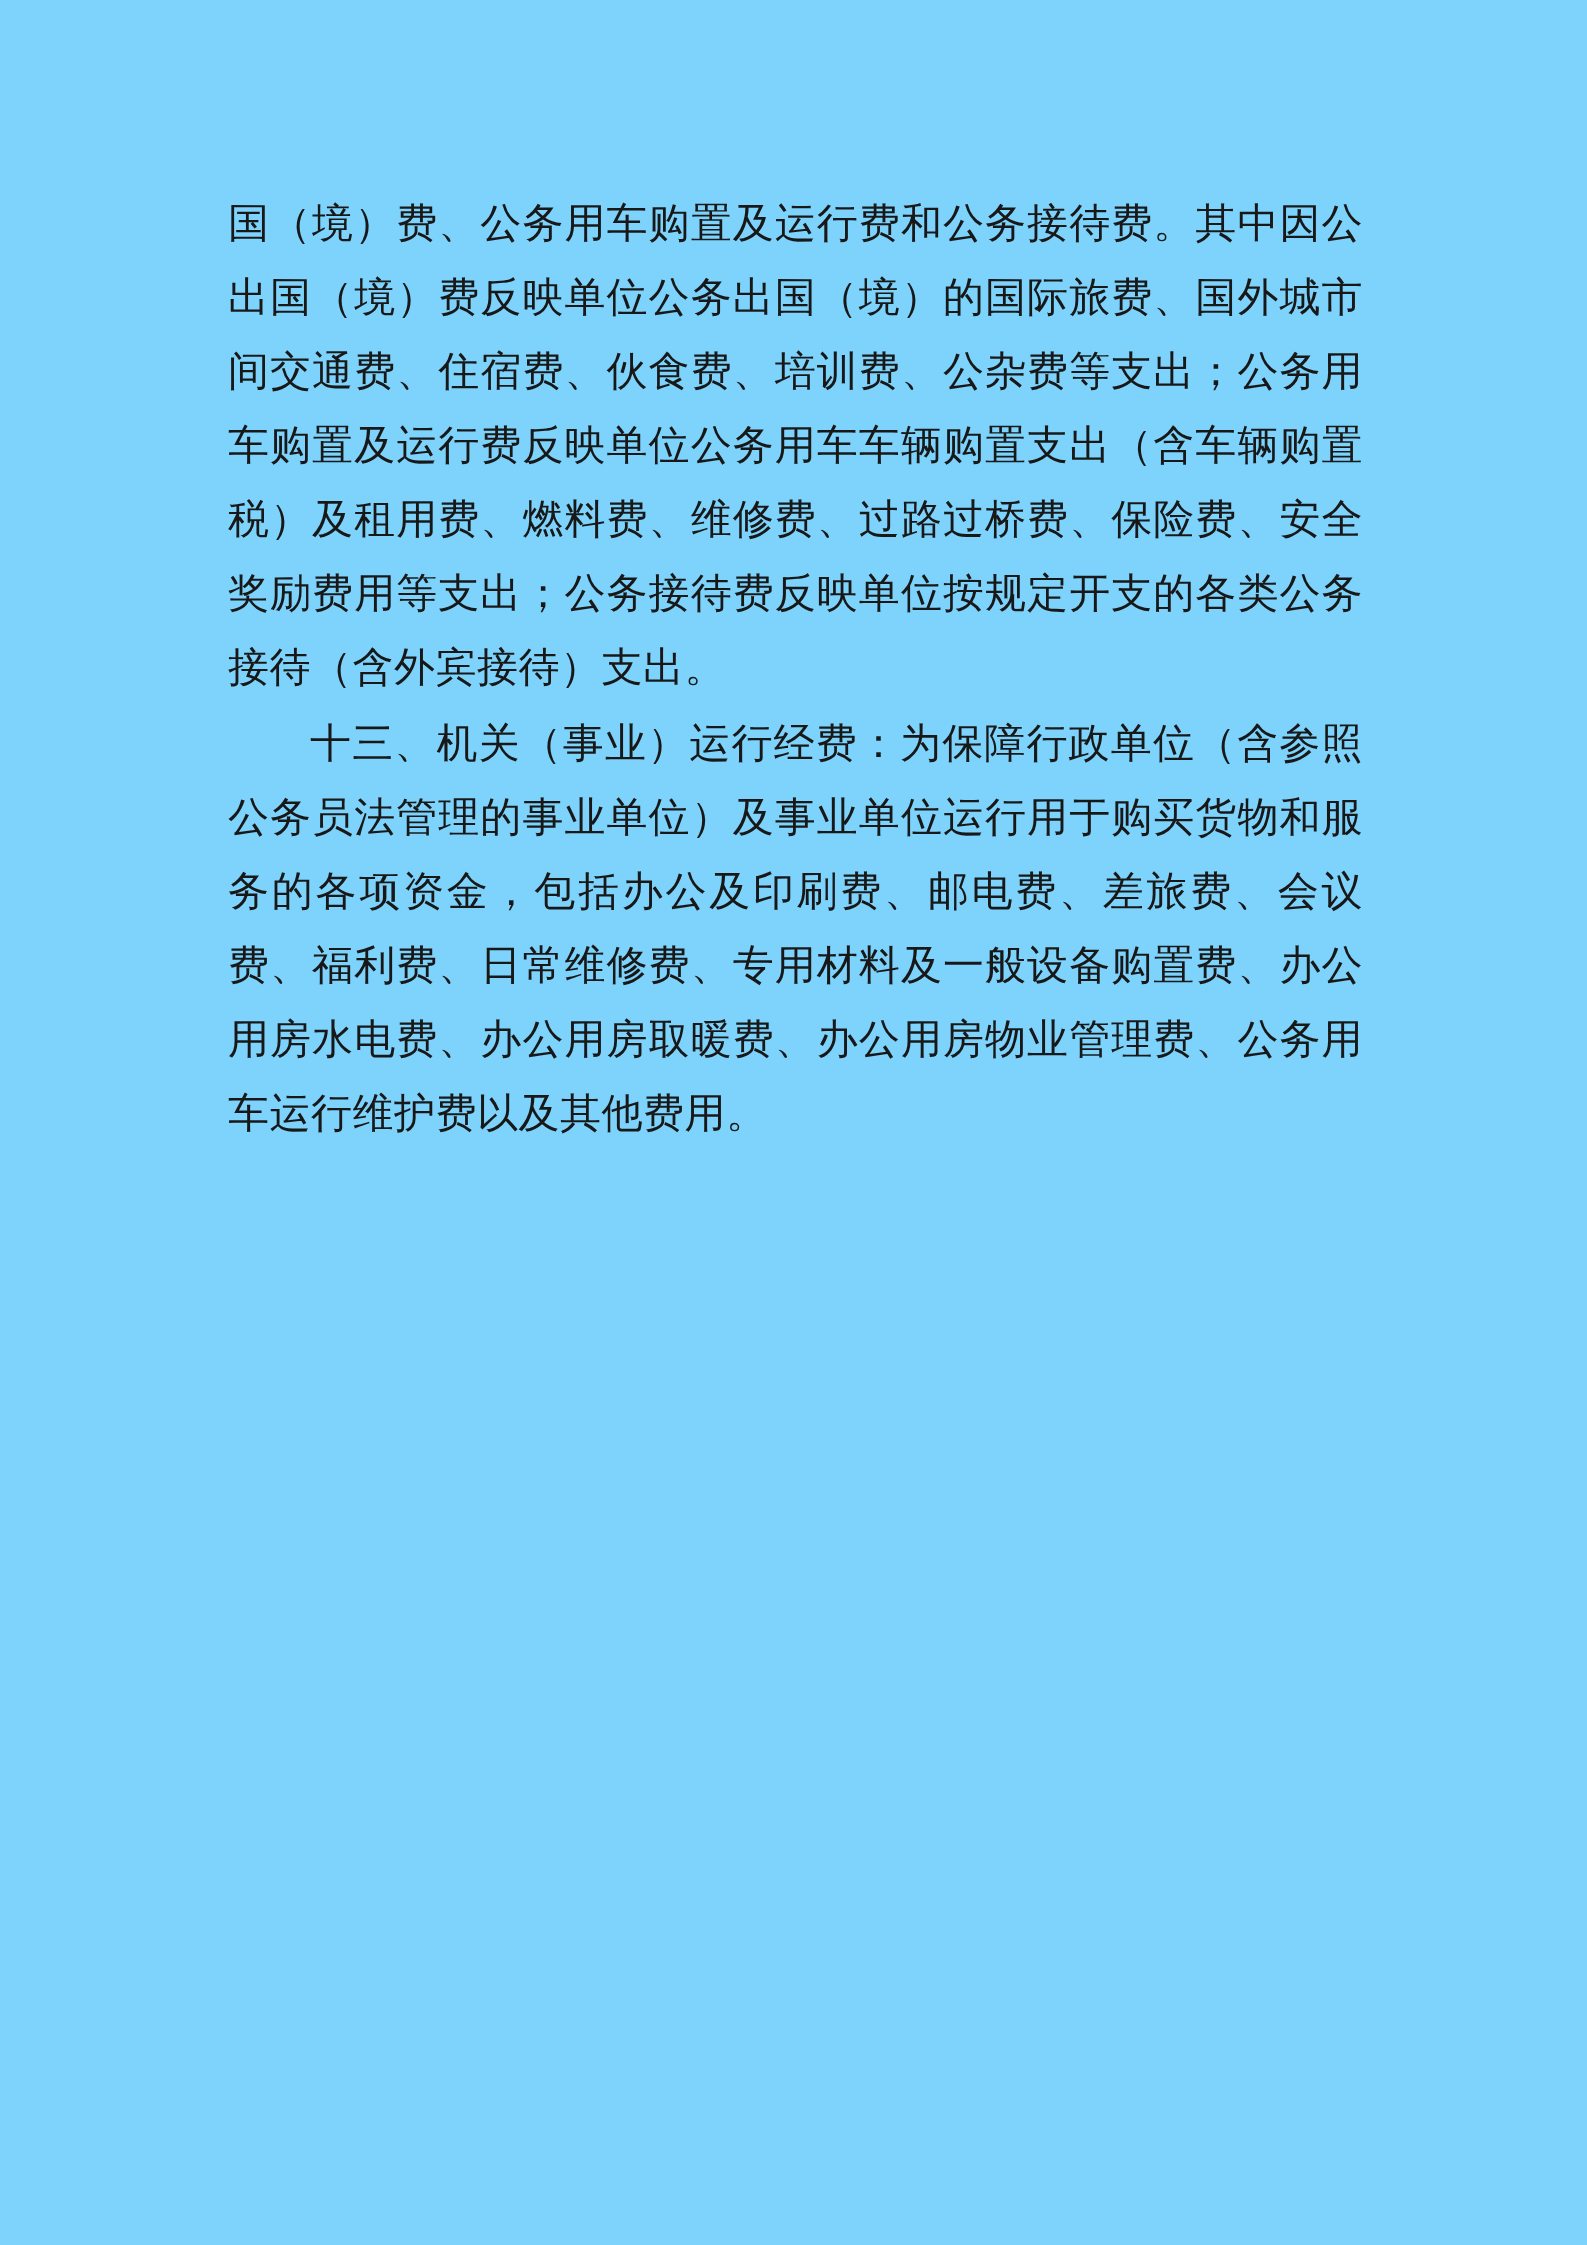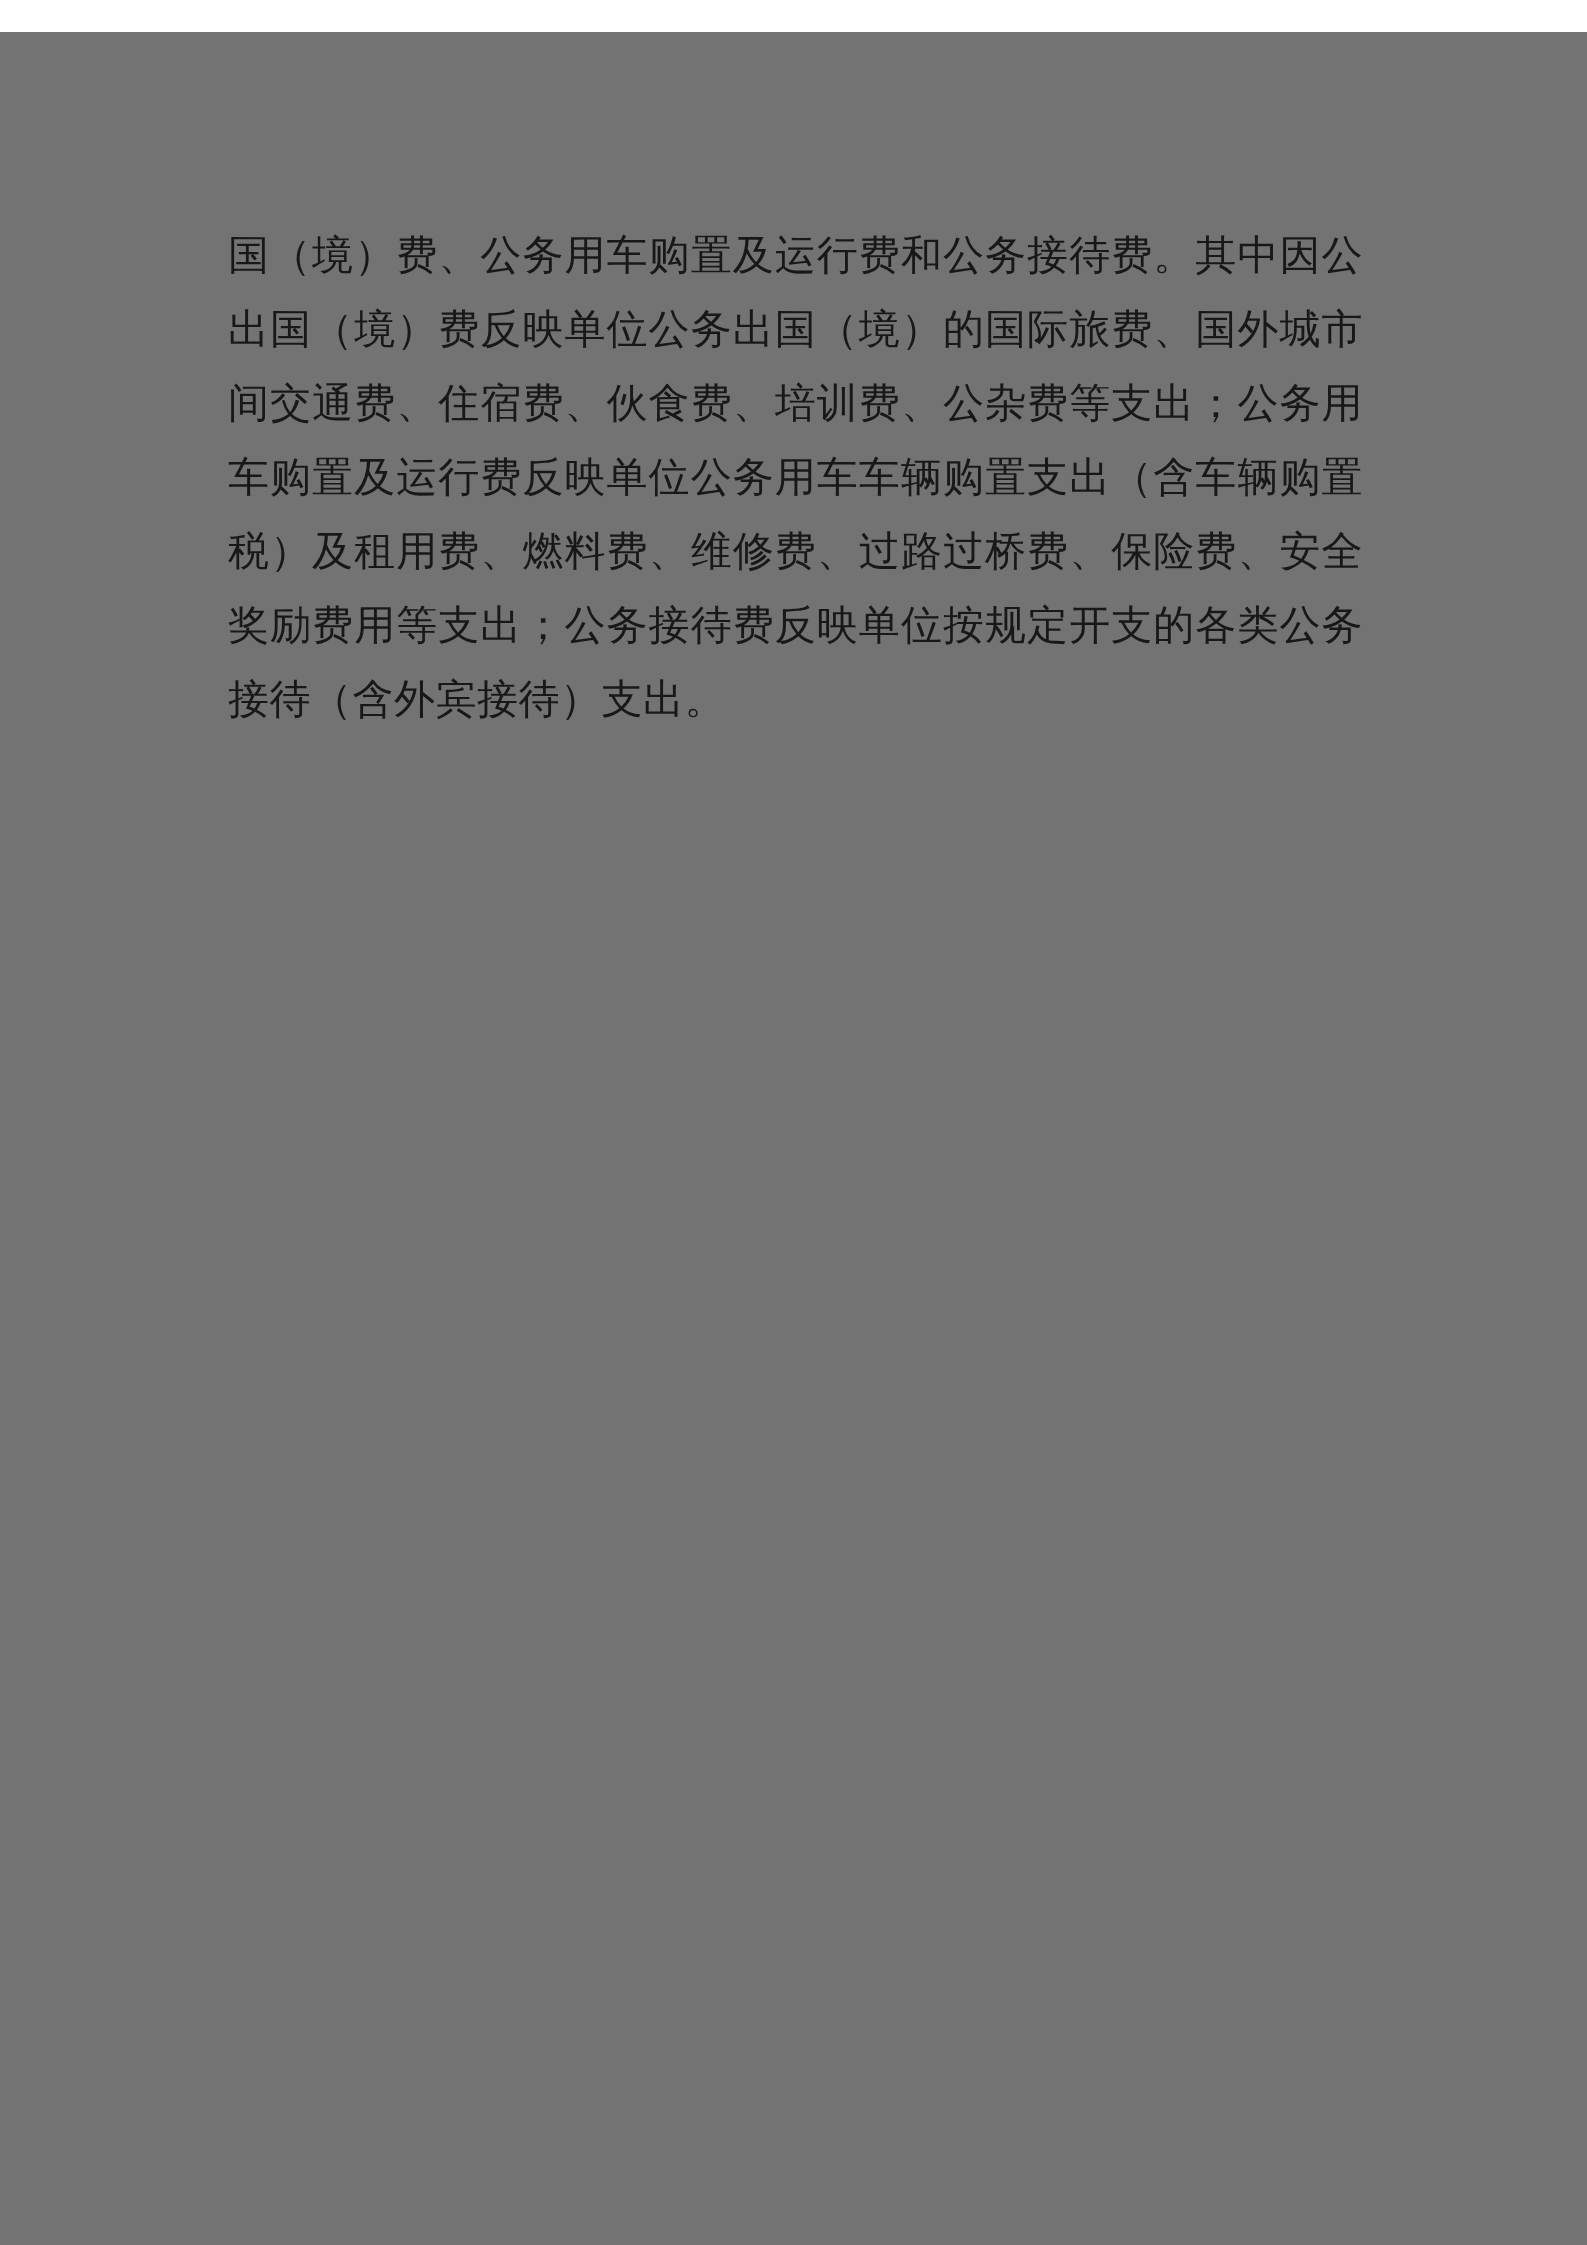--- a/index.html
+++ b/index.html
@@ -11,22 +11,21 @@
     width: 1587px;
     height: 2245px;
     position: relative;
     font-family: "DejaVu Serif", "Liberation Serif", serif;
     color: #1a1a1a;
     overflow: hidden;
   }
   .page {
     position: absolute;
     inset: 0;
-    background: #737373;
-    margin-top: 32px;
+    background: #7dd3fc;
   }
   .content {
     position: absolute;
     left: 228px;
     top: 186px;
     width: 1135px;
   }
   .para {
     margin: 0 0 2px 0;
     font-size: 41px;
@@ -54,17 +53,18 @@
     display: inline-block;
     margin-left: -640px;
   }
 </style>
 </head>
 <body>
 
 <div class="page">
   <div class="content">
     <p class="para">国（境）费、公务用车购置及运行费和公务接待费。其中因公出国（境）费反映单位公务出国（境）的国际旅费、国外城市间交通费、住宿费、伙食费、培训费、公杂费等支出；公务用车购置及运行费反映单位公务用车车辆购置支出（含车辆购置税）及租用费、燃料费、维修费、过路过桥费、保险费、安全奖励费用等支出；公务接待费反映单位按规定开支的各类公务接待（含外宾接待）支出。</p>
+    <p class="para indent">十三、机关（事业）运行经费：为保障行政单位（含参照公务员法管理的事业单位）及事业单位运行用于购买货物和服务的各项资金，包括办公及印刷费、邮电费、差旅费、会议费、福利费、日常维修费、专用材料及一般设备购置费、办公用房水电费、办公用房取暖费、办公用房物业管理费、公务用车运行维护费以及其他费用。</p>
   </div>
   <div class="footer">
     <span class="pagenum">—20—</span>
   </div>
 </div>
 
 </body></html>

